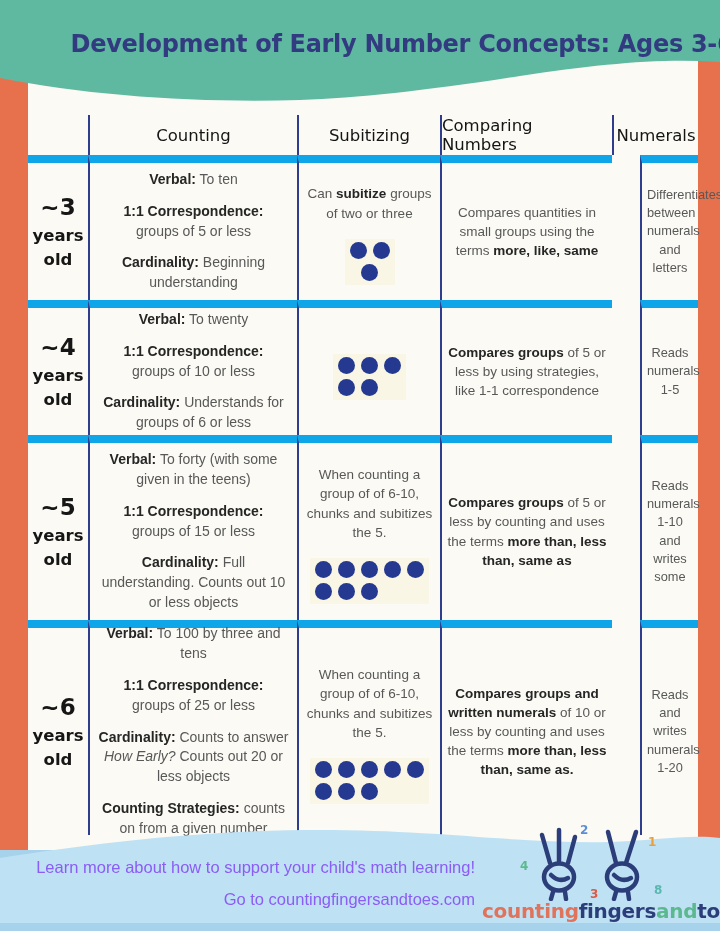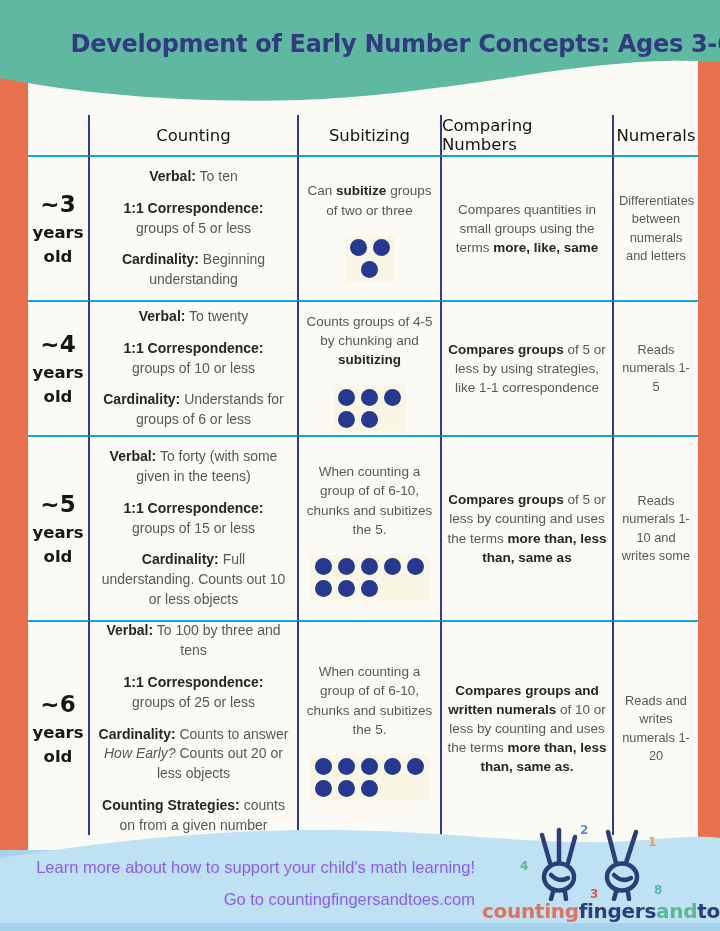--- a/index.html
+++ b/index.html
@@ -10,33 +10,33 @@
   .top-wave,.bottom-wave{position:absolute;left:0;width:720px;z-index:3;display:block;}
   .top-wave{top:0;height:115px;}
   .bottom-wave{bottom:0;height:111px;}
   .title{position:absolute;top:30px;left:0;width:720px;text-align:center;z-index:4;
     font-family:"DejaVu Sans",sans-serif;font-weight:bold;font-size:24px;letter-spacing:-0.3px;color:#333b80;padding-left:42px;}
   
   .grid{position:absolute;left:28px;top:115px;width:670px;z-index:2;display:grid;
     grid-template-columns:60px 209px 143px 172px 86px;
     grid-template-rows:40px 145px 135px 185px 215px;}
   .cell{box-sizing:border-box;}
-  .bt{border-top:2px solid #0ea5e9;}
+  .bt{border-top:8px solid #0ea5e9;}
   .bl{border-left:2px solid #2f3d8e;}
   .hcell{display:flex;align-items:center;justify-content:center;
     font-family:"DejaVu Sans",sans-serif;font-size:16.5px;color:#141414;}
   .age{display:flex;flex-direction:column;align-items:center;justify-content:center;
     font-family:"DejaVu Sans",sans-serif;font-weight:bold;color:#161616;line-height:1.45;}
   .age .num{font-size:23px;}
   .age .wrd{font-size:16.5px;}
   .body-cell{padding:8px 5px;text-align:center;color:#585858;font-size:13.5px;line-height:1.42;
     display:flex;flex-direction:column;justify-content:center;}
   .body-cell p{margin:6px 0;}
   .counting{font-size:14px;}
-  .numerals{font-size:12.8px;}
+  .numerals{font-size:12.8px;margin-left:28px;}
   b.lbl{color:#262626;}
   .blk{display:block;}
   i.em{color:#585858;}
   .dots{margin:10px auto 0;display:block;width:fit-content;background:rgba(250,243,218,0.55);padding:1px 2px;}
   .dots.left{text-align:left;}
   .dots.center{text-align:center;}
   .dotrow{line-height:0;white-space:nowrap;}
   .dot{display:inline-block;width:17px;height:17px;border-radius:50%;background:#24398f;margin:2.5px 3px;}
   
   .footer-text{position:absolute;left:30px;bottom:16px;width:445px;z-index:4;text-align:right;
@@ -100,21 +100,20 @@
       <span class="num">~4</span>
       <span class="wrd">years</span>
       <span class="wrd">old</span>
     </div>
     <div class="cell body-cell counting bt bl">
       <p><b class="lbl">Verbal:</b> <span>To twenty</span></p>
       <p><b class="lbl blk">1:1 Correspondence:</b><span>groups of 10 or less</span></p>
       <p><b class="lbl">Cardinality:</b> <span>Understands for groups of 6 or less</span></p>
     </div>
     <div class="cell body-cell bt bl">
-      <p><span>Counts groups of 4-5 by chunking and </span><b class="lbl">subitizing</b></p>
       <div class="dots left">
           <div class="dotrow"><span class="dot"></span><span class="dot"></span><span class="dot"></span></div>
           <div class="dotrow"><span class="dot"></span><span class="dot"></span></div>
         </div>
     </div>
     <div class="cell body-cell bt bl">
       <p><b class="lbl">Compares groups</b><span> of 5 or less by using strategies, like 1-1 correspondence</span></p>
     </div>
     <div class="cell body-cell numerals bt bl">
       <p>Reads numerals 1-5</p>

